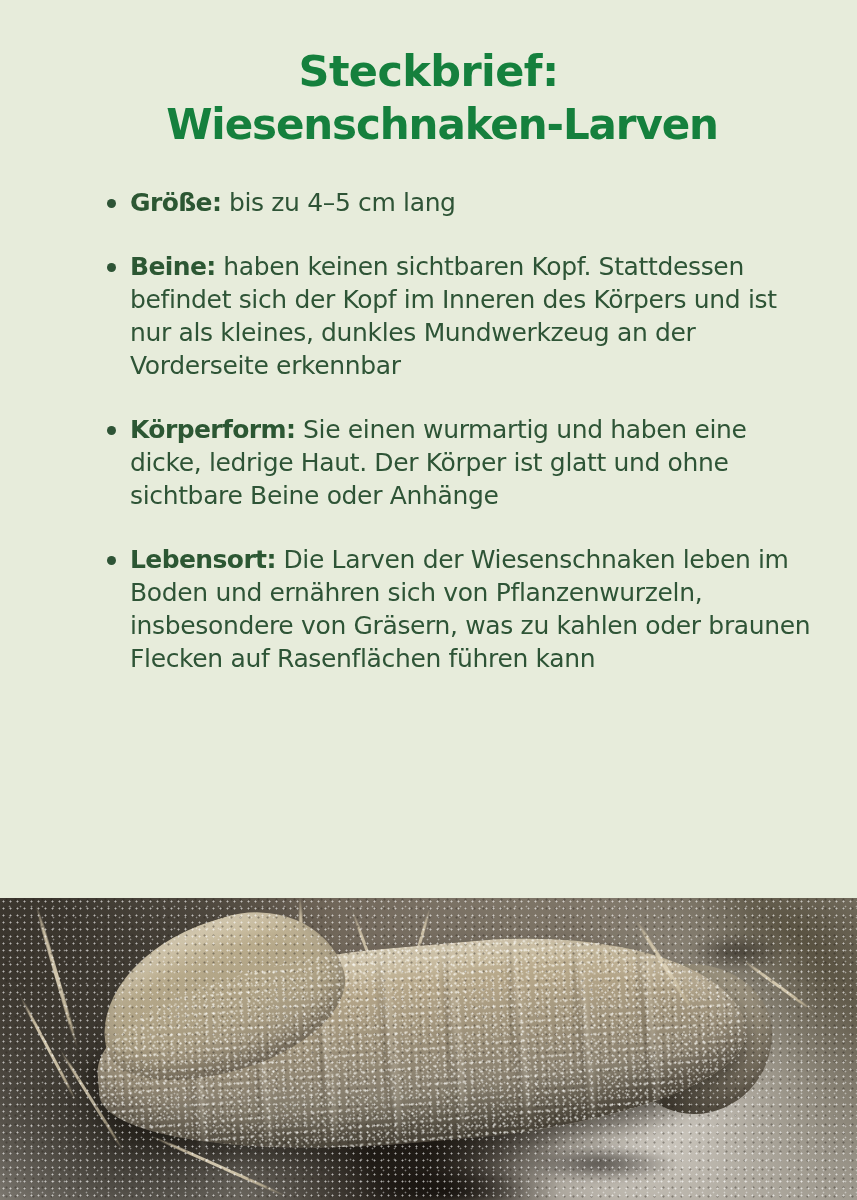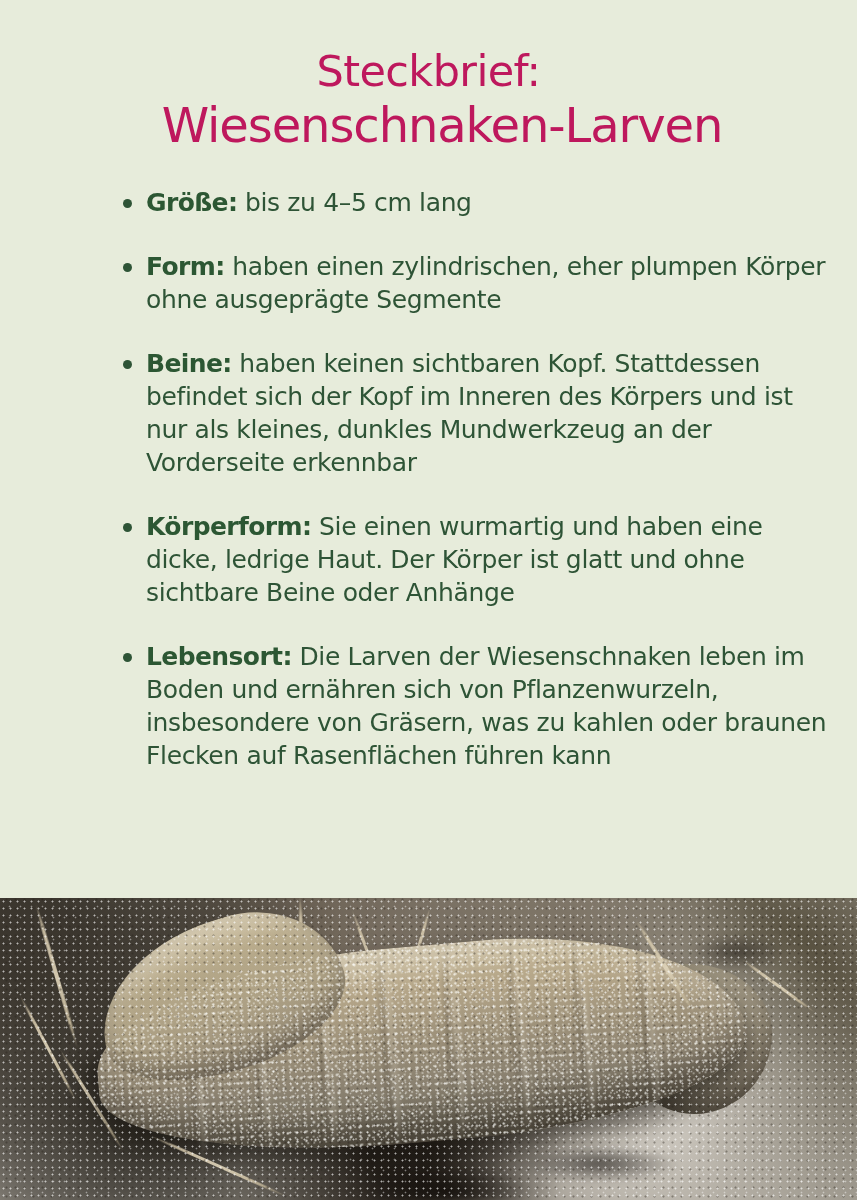--- a/index.html
+++ b/index.html
@@ -32,38 +32,38 @@
     background: #e7ecdb;
     box-sizing: border-box;
   }
 
   .title-block {
     padding-top: 44px;
     text-align: center;
   }
   .title-line {
     display: block;
-    color: #be185d;
+    color: #15803d;
     font-family: "DejaVu Sans", sans-serif;
-    font-weight: normal;
+    font-weight: bold;
     font-size: 43px;
     line-height: 54px;
     letter-spacing: -0.6px;
     white-space: nowrap;
   }
   .title-line.l2 {
-    font-size: 48px;
+    font-size: 42px;
     letter-spacing: -1.1px;
     padding-left: 27px;
   }
 
   
   .facts {
     position: absolute;
-    left: 116px;
+    left: 100px;
     top: 186px;
     width: 712px;
     margin: 0;
     padding: 0;
     list-style: none;
   }
   .fact {
     position: relative;
     padding-left: 30px;
     margin-bottom: 31px;
@@ -251,24 +251,20 @@
     </div>
 
     <ul class="facts">
 
       <li class="fact">
         <span class="dot"></span>
         <span class="lbl">Größe:</span><span class="txt"> bis zu 4–5 cm lang</span>
       </li>
 
 
-      <li class="fact">
-        <span class="dot"></span>
-        <span class="lbl">Form:</span><span class="txt"> haben einen zylindrischen, eher plumpen Körper ohne ausgeprägte Segmente</span>
-      </li>
 
       <li class="fact">
         <span class="dot"></span>
         <span class="lbl">Beine:</span><span class="txt"> haben keinen sichtbaren Kopf. Stattdessen befindet sich der Kopf im Inneren des Körpers und ist nur als kleines, dunkles Mundwerkzeug an der Vorderseite erkennbar</span>
       </li>
 
       <li class="fact">
         <span class="dot"></span>
         <span class="lbl">Körperform:</span><span class="txt"> Sie einen wurmartig und haben eine dicke, ledrige Haut. Der Körper ist glatt und ohne sichtbare Beine oder Anhänge</span>
       </li>

